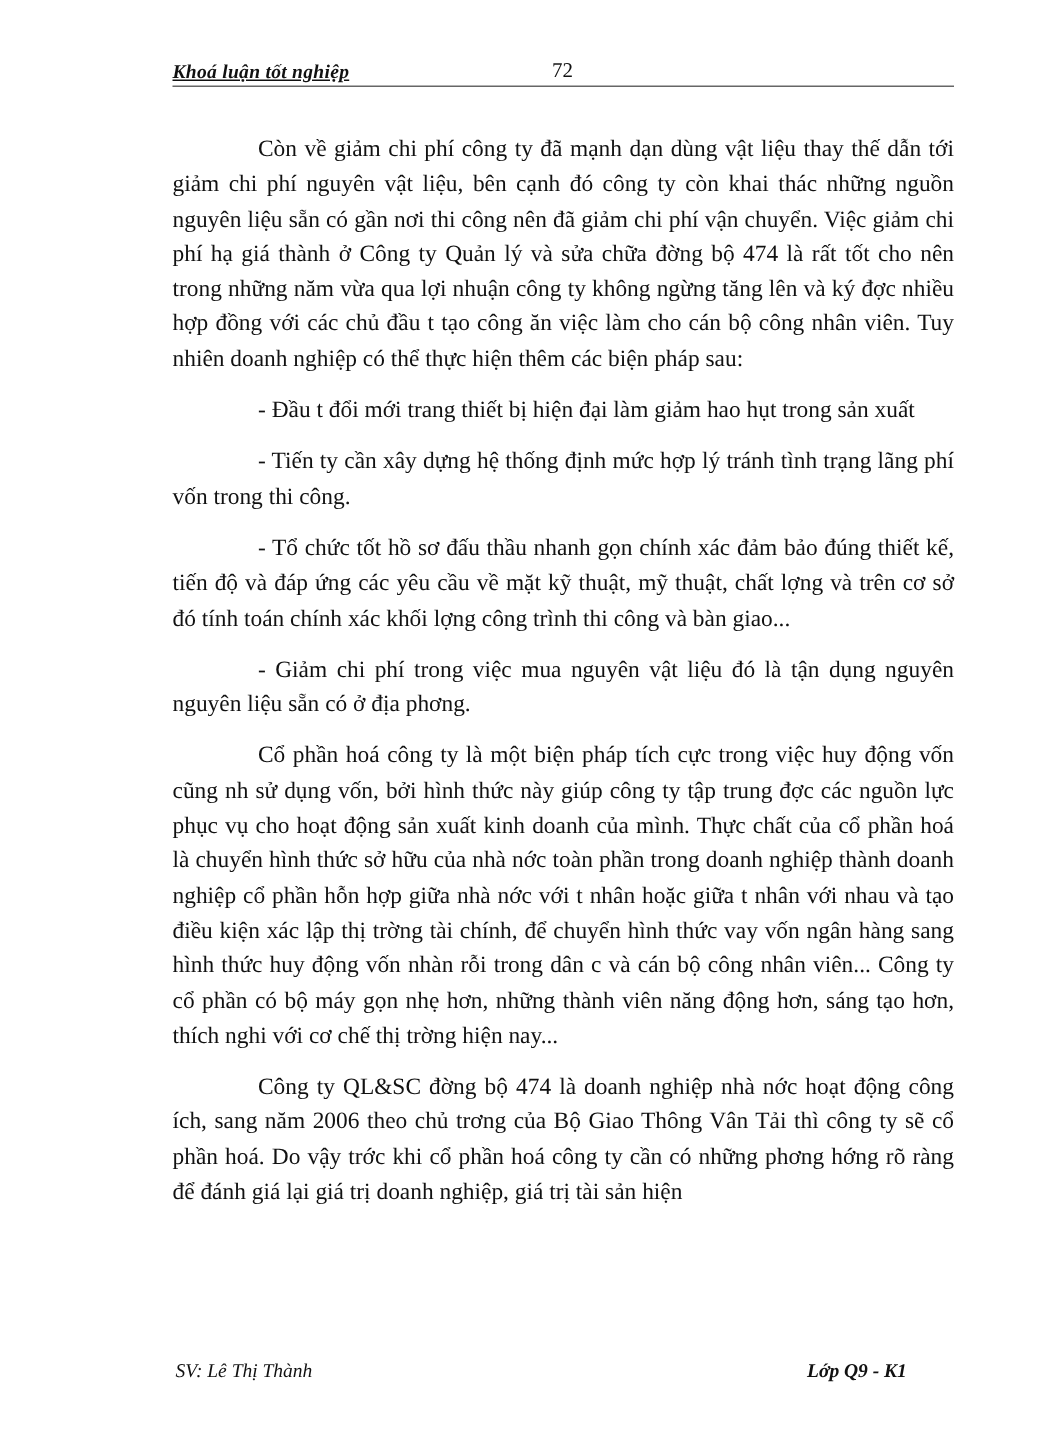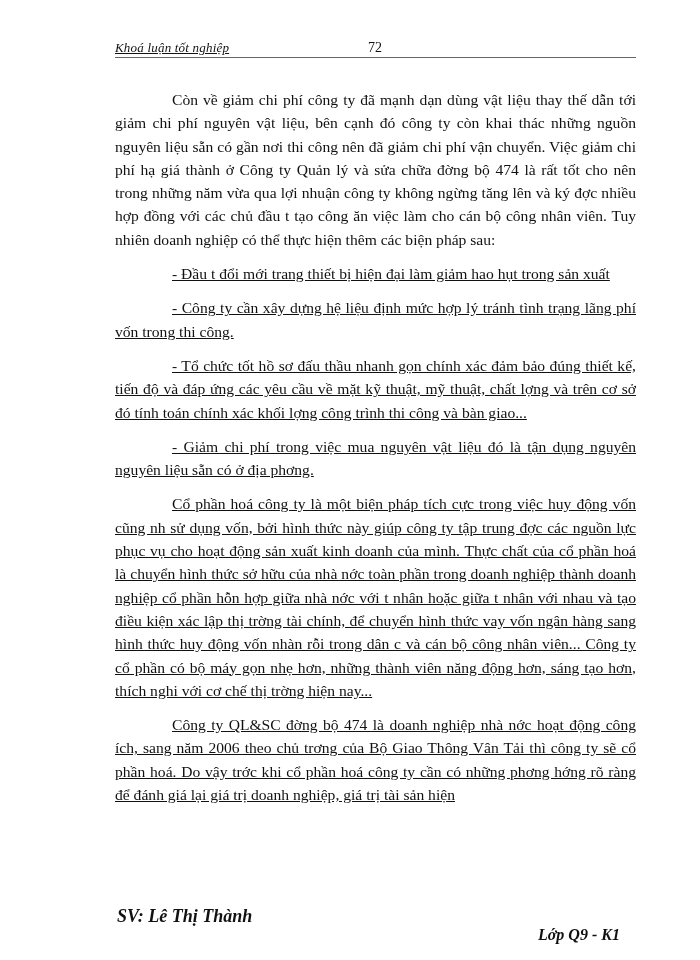--- a/index.html
+++ b/index.html
@@ -1,45 +1,45 @@
 <!DOCTYPE html>
 <html><head>
 <meta charset="utf-8">
 <style>
   html, body { margin: 0; padding: 0; background: #ffffff; }
   body { width: 700px; height: 960px; position: relative; overflow: hidden;
          font-family: "Liberation Serif", "DejaVu Serif", serif; color: #111; }
   .header { position: absolute; left: 115px; top: 40px; width: 521px; height: 17px;
             border-bottom: 1px solid #666; }
-  .header-title { position: absolute; left: 0; top: 0; font-style: italic; font-weight: normal;
+  .header-title { position: absolute; left: 0; top: 0; font-style: italic; font-weight: bold;
                   font-size: 13px; text-decoration: underline; letter-spacing: 0.2px; }
   .header-page { position: absolute; left: 253px; top: 0; font-size: 14px; text-align: center; }
   .body-text { position: absolute; left: 115px; top: 88px; width: 521px;
                font-size: 15.6px; line-height: 23.3px; text-align: justify; }
   .body-text p { margin: 0; }
   .indent { text-indent: 57px; }
-  .gap { margin-top: 11px !important; text-decoration: underline; }
+  .gap { margin-top: 11px !important; }
   .section-heading { font-weight: bold; font-size: 15.6px; margin-top: 2px !important; }
   .footer-left { position: absolute; left: 117px; top: 906px; font-style: italic;
-                 font-weight: bold; font-size: 18px; }
+                 font-weight: normal; font-size: 13px; }
   .footer-right { position: absolute; left: 538px; top: 906px; font-style: italic;
-                  font-weight: bold; font-size: 16px; margin-top: 20px; }
+                  font-weight: bold; font-size: 13px; }
 </style>
 </head>
 <body>
 
 <div class="header">
   <span class="header-title">Khoá luận tốt nghiệp</span>
   <span class="header-page">72</span>
 </div>
 
 <div class="body-text">
   <p class="indent">Còn về giảm chi phí công ty đã mạnh dạn dùng vật liệu thay thế dẫn tới giảm chi phí nguyên vật liệu, bên cạnh đó công ty còn khai thác những nguồn nguyên liệu sẵn có gần nơi thi công nên đã giảm chi phí vận chuyển. Việc giảm chi phí hạ giá thành ở Công ty Quản lý và sửa chữa đờng bộ 474 là rất tốt cho nên trong những năm vừa qua lợi nhuận công ty không ngừng tăng lên và ký đợc nhiều hợp đồng với các chủ đầu t tạo công ăn việc làm cho cán bộ công nhân viên. Tuy nhiên doanh nghiệp có thể thực hiện thêm các biện pháp sau:</p>
   <p class="indent gap">- Đầu t đổi mới trang thiết bị hiện đại làm giảm hao hụt trong sản xuất</p>
-  <p class="indent gap">- Công ty cần xây dựng hệ liệu định mức hợp lý tránh tình trạng lãng phí vốn trong thi công.</p>
+  <p class="indent gap">- Tiến ty cần xây dựng hệ thống định mức hợp lý tránh tình trạng lãng phí vốn trong thi công.</p>
   <p class="indent gap">- Tổ chức tốt hồ sơ đấu thầu nhanh gọn chính xác đảm bảo đúng thiết kế, tiến độ và đáp ứng các yêu cầu về mặt kỹ thuật, mỹ thuật, chất lợng và trên cơ sở đó tính toán chính xác khối lợng công trình thi công và bàn giao...</p>
   <p class="indent gap">- Giảm chi phí trong việc mua nguyên vật liệu đó là tận dụng nguyên nguyên liệu sẵn có ở địa phơng.</p>
   <p class="indent gap">Cổ phần hoá công ty là một biện pháp tích cực trong việc huy động vốn cũng nh sử dụng vốn, bởi hình thức này giúp công ty tập trung đợc các nguồn lực phục vụ cho hoạt động sản xuất kinh doanh của mình. Thực chất của cổ phần hoá là chuyển hình thức sở hữu của nhà nớc toàn phần trong doanh nghiệp thành doanh nghiệp cổ phần hỗn hợp giữa nhà nớc với t nhân hoặc giữa t nhân với nhau và tạo điều kiện xác lập thị trờng tài chính, để chuyển hình thức vay vốn ngân hàng sang hình thức huy động vốn nhàn rỗi trong dân c và cán bộ công nhân viên... Công ty cổ phần có bộ máy gọn nhẹ hơn, những thành viên năng động hơn, sáng tạo hơn, thích nghi với cơ chế thị trờng hiện nay...</p>
   <p class="indent gap">Công ty QL&amp;SC đờng bộ 474 là doanh nghiệp nhà nớc hoạt động công ích, sang năm 2006 theo chủ trơng của Bộ Giao Thông Vân Tải thì công ty sẽ cổ phần hoá. Do vậy trớc khi cổ phần hoá công ty cần có những phơng hớng rõ ràng để đánh giá lại giá trị doanh nghiệp, giá trị tài sản hiện</p>
 </div>
 
 <div class="footer-left">SV: Lê Thị Thành</div>
 <div class="footer-right">Lớp Q9 - K1</div>
 
 </body></html>

